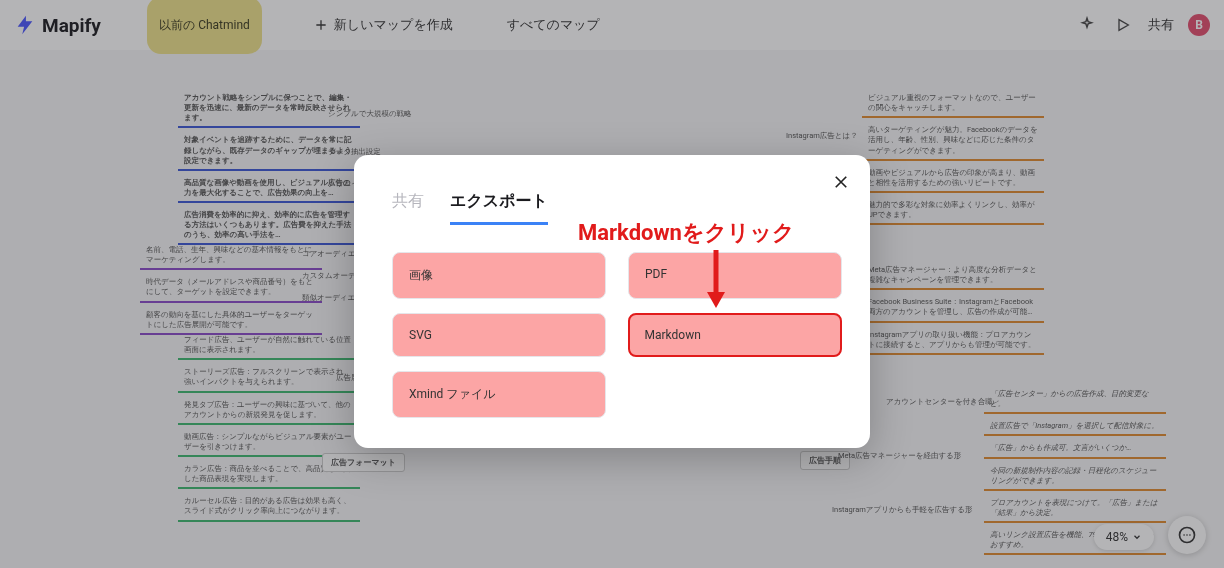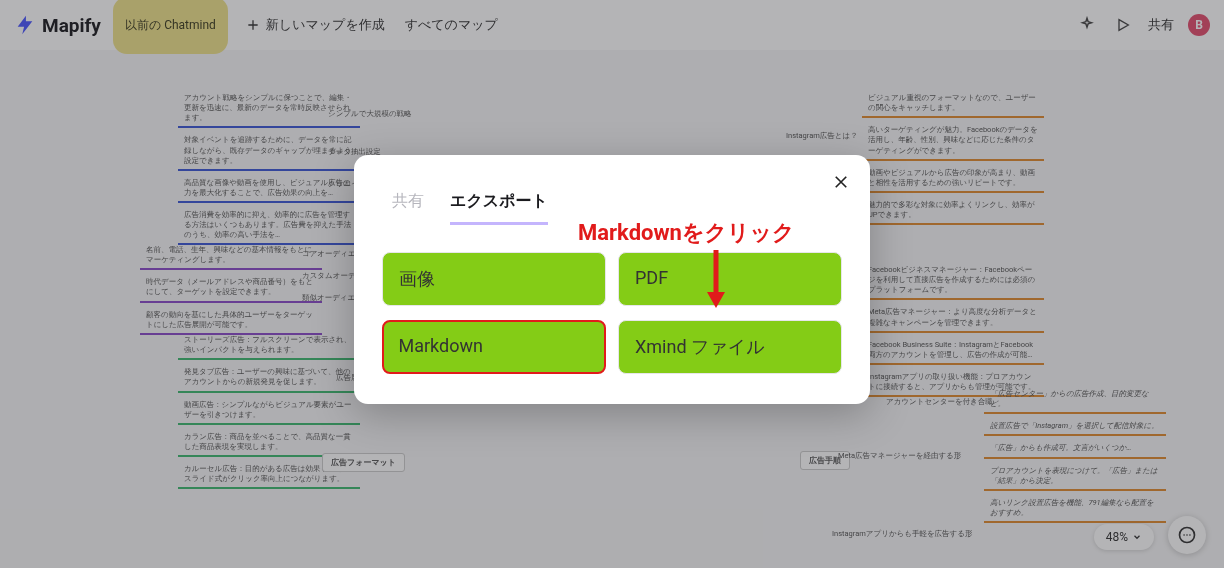--- a/index.html
+++ b/index.html
@@ -17,20 +17,21 @@
   .header {
     position: absolute;
     top: 0; left: 0; right: 0;
     height: 50px;
     background: #ffffff;
     display: flex;
     align-items: center;
     padding: 0 14px;
     box-sizing: border-box;
     z-index: 5;
+    gap: 34px;
   }
   .logo {
     display: flex;
     align-items: center;
     gap: 6px;
     font-weight: 700;
     font-size: 19px;
     color: #1b1b1f;
   }
   .logo svg { display:block; }
@@ -128,35 +129,36 @@
   }
   .tab {
     font-size: 16px;
     padding-bottom: 10px;
     color: #b6b6bd;
     cursor:pointer;
   }
   .tab.active {
     color: #1b1b1f;
     font-weight: 600;
-    border-bottom: 3px solid #c4b5fd;
+    border-bottom: 3px solid #3b82f6;
   }
   .opt-grid {
     display:grid;
     grid-template-columns: 1fr 1fr;
     gap: 14px 12px;
   }
   .opt {
     border:1px solid #e6e6ea;
     border-radius: 8px;
     padding: 14px 16px;
-    font-size: 18px;
+    font-size: 12px;
     color:#333;
     cursor:pointer;
-    background:#84cc16;
+    background:#fca5a5;
+    margin-left:10px;
   }
   .opt.highlight {
     border: 2.5px solid #e11b1b;
     padding: 12.5px 14.5px;
   }
 
   
   .annot {
     position:absolute;
     z-index: 30;
@@ -227,21 +229,21 @@
         <path d="M6 4l14 8-14 8V4z"></path>
       </svg>
     </div>
     <div class="share-label">共有</div>
     <div class="avatar">B</div>
   </div>
 </div>
 
 <div class="canvas">
 
-  <div class="col" style="left:178px; top:40px;">
+  <div class="col" style="left:178px; top:40px;font-weight:bold;">
     <div class="note b-blue">アカウント戦略をシンプルに保つことで、編集・更新を迅速に、最新のデータを常時反映させられます。</div>
     <div class="note b-blue">対象イベントを追跡するために、データを常に記録しながら、既存データのギャップが埋まるよう設定できます。</div>
     <div class="note b-blue">高品質な画像や動画を使用し、ビジュアル広告の力を最大化することで、広告効果の向上を…</div>
     <div class="note b-blue">広告消費を効率的に抑え、効率的に広告を管理する方法はいくつもあります。広告費を抑えた手法のうち、効率の高い手法を…</div>
   </div>
   <div class="col" style="left:322px; top:56px;">
     <div class="note">シンプルで大規模の戦略</div>
     <div class="note" style="margin-top:20px">データ抽出設定</div>
     <div class="note" style="margin-top:14px">クリエイティブな…</div>
   </div>
@@ -251,20 +253,21 @@
     <div class="note b-purple">時代データ（メールアドレスや商品番号）をもとにして、ターゲットを設定できます。</div>
     <div class="note b-purple">顧客の動向を基にした具体的ユーザーをターゲットにした広告展開が可能です。</div>
   </div>
   <div class="col" style="left:296px; top:196px;">
     <div class="note">コアオーディエンス</div>
     <div class="note">カスタムオーディエンス</div>
     <div class="note">類似オーディエンス</div>
   </div>
 
   <div class="col" style="left:178px; top:282px;">
+    <div class="note b-green">フィード広告、ユーザーが自然に触れている位置画面に表示されます。</div>
     <div class="note b-green">ストーリーズ広告：フルスクリーンで表示され、強いインパクトを与えられます。</div>
     <div class="note b-green">発見タブ広告：ユーザーの興味に基づいて、他のアカウントからの新規発見を促します。</div>
     <div class="note b-green">動画広告：シンプルながらビジュアル要素がユーザーを引きつけます。</div>
     <div class="note b-green">カラン広告：商品を並べることで、高品質な一貫した商品表現を実現します。</div>
     <div class="note b-green">カルーセル広告：目的がある広告は効果も高く、スライド式がクリック率向上につながります。</div>
   </div>
   <div class="col" style="left:330px; top:320px;">
     <div class="note">広告展開の方法</div>
   </div>
   <div class="col" style="left:322px; top:400px;">
@@ -275,45 +278,45 @@
     <div class="note">Instagram広告とは？</div>
   </div>
   <div class="col" style="left:862px; top:40px;">
     <div class="note b-orange">ビジュアル重視のフォーマットなので、ユーザーの関心をキャッチします。</div>
     <div class="note b-orange">高いターゲティングが魅力。Facebookのデータを活用し、年齢、性別、興味などに応じた条件のターゲティングができます。</div>
     <div class="note b-orange">動画やビジュアルから広告の印象が高まり、動画と相性を活用するための強いリピートです。</div>
     <div class="note b-orange">魅力的で多彩な対象に効率よくリンクし、効率がUPできます。</div>
   </div>
 
   <div class="col" style="left:862px; top:212px;">
-    <div class="note b-orange">Facebookビジネスマネージャー：Facebookページを利用して直接広告を作成するためには必須のプラットフォームです。</div>
     <div class="note b-orange">Meta広告マネージャー：より高度な分析データと複雑なキャンペーンを管理できます。</div>
     <div class="note b-orange">Facebook Business Suite：InstagramとFacebook両方のアカウントを管理し、広告の作成が可能…</div>
     <div class="note b-orange">Instagramアプリの取り扱い機能：プロアカウントに接続すると、アプリからも管理が可能です。</div>
   </div>
 
   <div class="col" style="left:800px; top:398px;">
     <div class="node-box">広告手順</div>
   </div>
 
   <div class="col" style="left:832px; top:398px;">
     <div class="note" style="margin-left:0">Meta広告マネージャーを経由する形</div>
   </div>
   <div class="col" style="left:880px; top:344px;">
     <div class="note">アカウントセンターを付き合職</div>
   </div>
 
   <div class="col" style="left:984px; top:336px;font-style:italic;">
     <div class="note b-orange">「広告センター」からの広告作成、目的変更など。</div>
     <div class="note b-orange">設置広告で「Instagram」を選択して配信対象に。</div>
     <div class="note b-orange">「広告」からも作成可。文言がいくつか…</div>
+    <div class="note b-orange">今回の新規制作内容の記録・日程化のスケジューリングができます。</div>
     <div class="note b-orange">プロアカウントを表現につけて。「広告」または「結果」から決定。</div>
     <div class="note b-orange">高いリンク設置広告を機能、791編集なら配置をおすすめ。</div>
   </div>
-  <div class="col" style="left:826px; top:476px;">
+  <div class="col" style="left:826px; top:452px;">
     <div class="note">Instagramアプリからも手軽を広告する形</div>
   </div>
 
 </div>
 
 <div class="zoom-bubble">
   <span>48%</span>
   <svg width="10" height="10" viewBox="0 0 24 24" fill="none" stroke="#333" stroke-width="3">
       <path d="M6 9l6 6 6-6"></path>
     </svg>
@@ -335,20 +338,21 @@
       <path d="M5 5l14 14M19 5L5 19"></path>
     </svg>
   </div>
   <div class="tabs">
     <div class="tab">共有</div>
     <div class="tab active">エクスポート</div>
   </div>
   <div class="opt-grid">
     <div class="opt">画像</div>
     <div class="opt">PDF</div>
+    <div class="opt">SVG</div>
     <div class="opt highlight">Markdown</div>
     <div class="opt">Xmind ファイル</div>
   </div>
 </div>
 
 <div class="annot" style="left:578px; top:218px;">
   <div class="annot-text">Markdownをクリック</div>
   <svg class="annot-arrow" style="left:126px; top:30px;" width="24" height="64" viewBox="0 0 24 64">
     <line x1="12" y1="2" x2="12" y2="46" stroke="#e11b1b" stroke-width="5"></line>
     <path d="M3 44 L12 60 L21 44 Z" fill="#e11b1b"></path>

